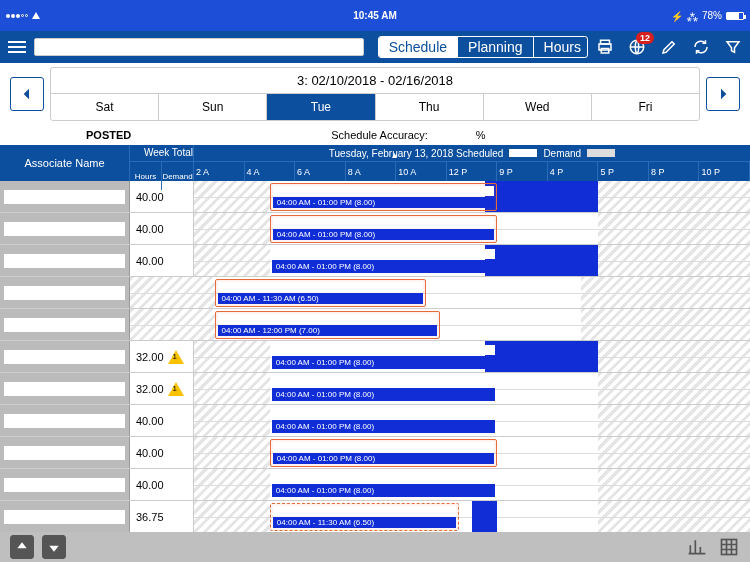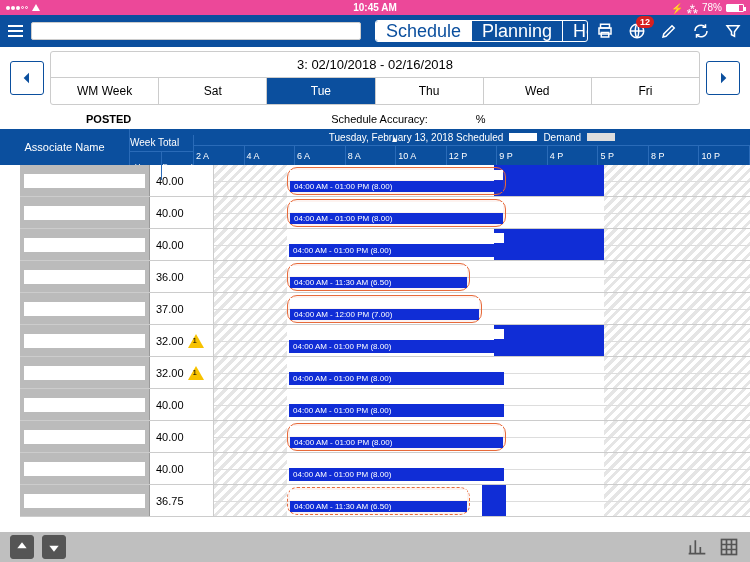--- a/index.html
+++ b/index.html
@@ -1,36 +1,36 @@
 <!DOCTYPE html>
 <html><head>
 <meta charset="utf-8">
 <style>
   * { box-sizing: border-box; margin: 0; padding: 0; }
   body { font-family: -apple-system, Helvetica, Arial, sans-serif; font-size: 11px; width: 750px; height: 562px; overflow: hidden; background: #fff; }
   
   
-  .status-bar { height: 15px; background: #ec4899; color: #fff; display: flex; align-items: center; justify-content: space-between; padding: 0 6px; font-size: 10px; }
+  .status-bar { height: 31px; background: #1d4ed8; color: #fff; display: flex; align-items: center; justify-content: space-between; padding: 0 6px; font-size: 10px; }
   .sb-left, .sb-right { display: flex; align-items: center; gap: 4px; }
   .sb-center { position: absolute; left: 50%; transform: translateX(-50%); font-weight: 600; }
   .sb-dots { display: flex; gap: 1px;}
   .sb-dots i { width:4px;height:4px;border-radius:50%;background:#fff;display:inline-block;}
   .sb-dots i.e { background:transparent;border:1px solid #fff;width:3px;height:3px;}
   .sb-wifi { width:0;height:0;border-left:4px solid transparent;border-right:4px solid transparent;border-bottom:7px solid #fff; }
   .sb-batt { width:18px;height:8px;border:1px solid #fff;border-radius:1px;position:relative;}
   .sb-batt::after{content:"";position:absolute;right:-3px;top:2px;width:2px;height:4px;background:#fff;}
   .sb-batt i{display:block;height:100%;width:78%;background:#fff;}
   
   
   .toolbar { height: 32px; background: #0b4f9e; display: flex; align-items: center; padding: 0 8px; gap: 8px; position: relative;}
   .menu-icon { width:18px; display:flex; flex-direction:column; gap:3px; cursor:pointer;}
   .menu-icon i{height:2px;background:#fff;}
   .search-box { flex:0 0 330px; height:18px; background:#fff; border:1px solid #ccc; border-radius:2px;}
   .seg { display:flex; border:1px solid #fff; border-radius:3px; overflow:hidden; height:22px; margin-left:6px;}
-  .seg div{ padding:0 10px; color:#fff; font-size:18px; display:flex; align-items:center; border-right:1px solid #fff; cursor:pointer;text-align:center;}
+  .seg div{ padding:0 10px; color:#fff; font-size:14px; display:flex; align-items:center; border-right:1px solid #fff; cursor:pointer;text-align:center;}
   .seg div:last-child{border-right:none;}
   .seg div.act{ background:#fff; color:#0b4f9e;}
   .tool-right { margin-left:auto; display:flex; align-items:center; gap:14px;}
   .ticon{ width:18px;height:18px;color:#fff; display:flex;align-items:center;justify-content:center;cursor:pointer;position:relative;}
   .badge { position:absolute; top:-6px; right:-8px; background:#d62020; color:#fff; font-size:9px; border-radius:8px; padding:1px 4px; font-weight:600;}
   
   
   .datebar { height:62px; background:#fff; display:flex; align-items:center; padding:4px 10px; gap:6px;}
   .arrow-btn { width:34px;height:34px;border:1px solid #0b4f9e;border-radius:3px;display:flex;align-items:center;justify-content:center;cursor:pointer;}
   .arrow-btn svg{fill:#0b4f9e;}
@@ -43,45 +43,45 @@
   
   
   .postrow { height:20px; display:flex; align-items:center; font-size:11px;}
   .postrow .lbl-posted{ margin-left:86px; font-weight:700;}
   .postrow .lbl-acc{ margin-left:200px;}
   .postrow .pct{ margin-left:48px;}
   
   
   .sched-head { height:36px; background:#0b4f9e; color:#fff; display:flex; font-size:10px; position:relative;}
   .sh-name { width:130px; display:flex;align-items:center;justify-content:center;font-size:11px;border-right:1px solid #2a6bb8;}
-  .sh-week { width:64px; border-right:1px solid #2a6bb8; text-align:left;margin-top:6px;}
+  .sh-week { width:64px; border-right:1px solid #2a6bb8; text-align:right;}
   .sh-week .t{height:16px;line-height:16px;font-size:10px;}
   .sh-week .b{height:29px;display:flex;}
   .sh-week .b span{flex:1;font-size:8px;display:flex;align-items:center;justify-content:center;border-top:1px solid #2a6bb8;}
   .sh-week .b span:first-child{border-right:1px solid #2a6bb8;}
   .sh-time { flex:1; position:relative;}
   .sh-time .title{height:16px;display:flex;align-items:center;justify-content:center;gap:6px;font-size:10px;}
   .sh-time .title .sw{width:28px;height:8px;background:#fff;display:inline-block;}
   .sh-time .title .sw2{width:28px;height:8px;background:#ddd;display:inline-block;}
   .sh-time .hours{height:20px;display:flex;border-top:1px solid #2a6bb8;}
   .sh-time .hours span{flex:1;display:flex;align-items:center;justify-content:flex-start;font-size:9px;padding-left:2px;border-right:1px solid #2a6bb8;}
   .sh-up{ position:absolute; left:198px; top:4px; color:#fff; font-size:10px;}
   
   
-  .rows { height:368px; overflow:hidden; position:relative;margin-left:20px;}
+  .rows { height:368px; overflow:hidden; position:relative;}
   .row { height:32px; display:flex; border-bottom:1px solid #ccc;}
   .c-name { width:130px; background:#bbb; border-right:1px solid #999; display:flex;align-items:center;padding:4px;}
   .c-name i{ display:block;width:100%;height:14px;background:#fff;}
   .c-week { width:64px; border-right:1px solid #ccc; display:flex;align-items:center;padding-left:6px;font-size:11px;gap:4px;}
   .warn { width:0;height:0;border-left:8px solid transparent;border-right:8px solid transparent;border-bottom:14px solid #f7c200;position:relative;}
   .warn::after{content:"1";position:absolute;top:2px;left:-3px;font-size:8px;color:#000;}
   .c-tl { flex:1; position:relative; background:#fff;}
   .hatch { position:absolute; top:0;bottom:0; background:repeating-linear-gradient(135deg,#e5e5e5 0,#e5e5e5 3px,#fff 3px,#fff 7px);}
   .mid { position:absolute; top:50%; left:0; right:0; height:1px; background:#ddd;}
-  .bar-wrap{ position:absolute; top:2px; height:28px; border:1px solid #e76a3a; border-radius:10px; background:rgba(231,106,58,0.08);}
+  .bar-wrap{ position:absolute; top:2px; height:28px; border:1px solid #e76a3a; border-radius:2px; background:rgba(231,106,58,0.08);}
   .bar-wrap.dash{ border-style:dashed;}
   .bar-wrap.nob{ border:none; background:transparent;}
   .bar { position:absolute; left:2px; top:13px; bottom:2px; background:#102dd6; color:#fff; font-size:8px; display:flex;align-items:center;padding-left:4px;}
   .bar-top { position:absolute; left:2px; right:2px; top:2px; height:10px; background:#fff;}
   .demand { position:absolute; top:0; bottom:0; background:#102dd6;}
   
   
   .bottom { position:absolute; bottom:0; left:0; right:0; height:30px; background:#bfbfbf; display:flex; align-items:center; padding:0 10px; gap:8px;}
   .bot-btn { width:24px;height:24px;border:1px solid #555;border-radius:3px;background:#555;display:flex;align-items:center;justify-content:center;cursor:pointer;}
   .bot-right { margin-left:auto; display:flex; gap:10px;}
@@ -159,22 +159,22 @@
 
 <div class="datebar">
   <div class="arrow-btn">
       <svg width="16" height="16" viewBox="0 0 24 24">
         <path d="M15 4l-8 8 8 8z"></path>
       </svg>
     </div>
   <div class="datebox">
     <div class="daterange">3: 02/10/2018 - 02/16/2018</div>
     <div class="days" id="days">
-        <div>WM Week</div>
         <div>Sat</div>
+        <div>Sun</div>
         <div class="act">Tue</div>
         <div>Thu</div>
         <div>Wed</div>
         <div>Fri</div>
       </div>
   </div>
   <div class="arrow-btn">
       <svg width="16" height="16" viewBox="0 0 24 24">
         <path d="M9 4l8 8-8 8z"></path>
       </svg>
@@ -265,36 +265,34 @@
         <div class="bar-wrap nob" style="left: 13.6364%; width: 40.9091%;">
           <div class="bar-top"></div>
           <div class="bar" style="right: 2px;">04:00 AM - 01:00 PM (8.00)</div>
         </div>
       </div>
     </div>
     <div class="row">
       <div class="c-name">
         <i></i>
       </div>
-      <div class="c-week">36.00</div>
       <div class="c-tl">
         <div class="hatch" style="left: 0px; width: 13.6364%;"></div>
         <div class="hatch" style="left: 72.7273%; right: 0px;"></div>
         <div class="mid"></div>
         <div class="bar-wrap" style="left: 13.6364%; width: 34.0909%;">
           <div class="bar-top"></div>
           <div class="bar" style="right: 2px;">04:00 AM - 11:30 AM (6.50)</div>
         </div>
       </div>
     </div>
     <div class="row">
       <div class="c-name">
         <i></i>
       </div>
-      <div class="c-week">37.00</div>
       <div class="c-tl">
         <div class="hatch" style="left: 0px; width: 13.6364%;"></div>
         <div class="hatch" style="left: 72.7273%; right: 0px;"></div>
         <div class="mid"></div>
         <div class="bar-wrap" style="left: 13.6364%; width: 36.3636%;">
           <div class="bar-top"></div>
           <div class="bar" style="right: 2px;">04:00 AM - 12:00 PM (7.00)</div>
         </div>
       </div>
     </div>

